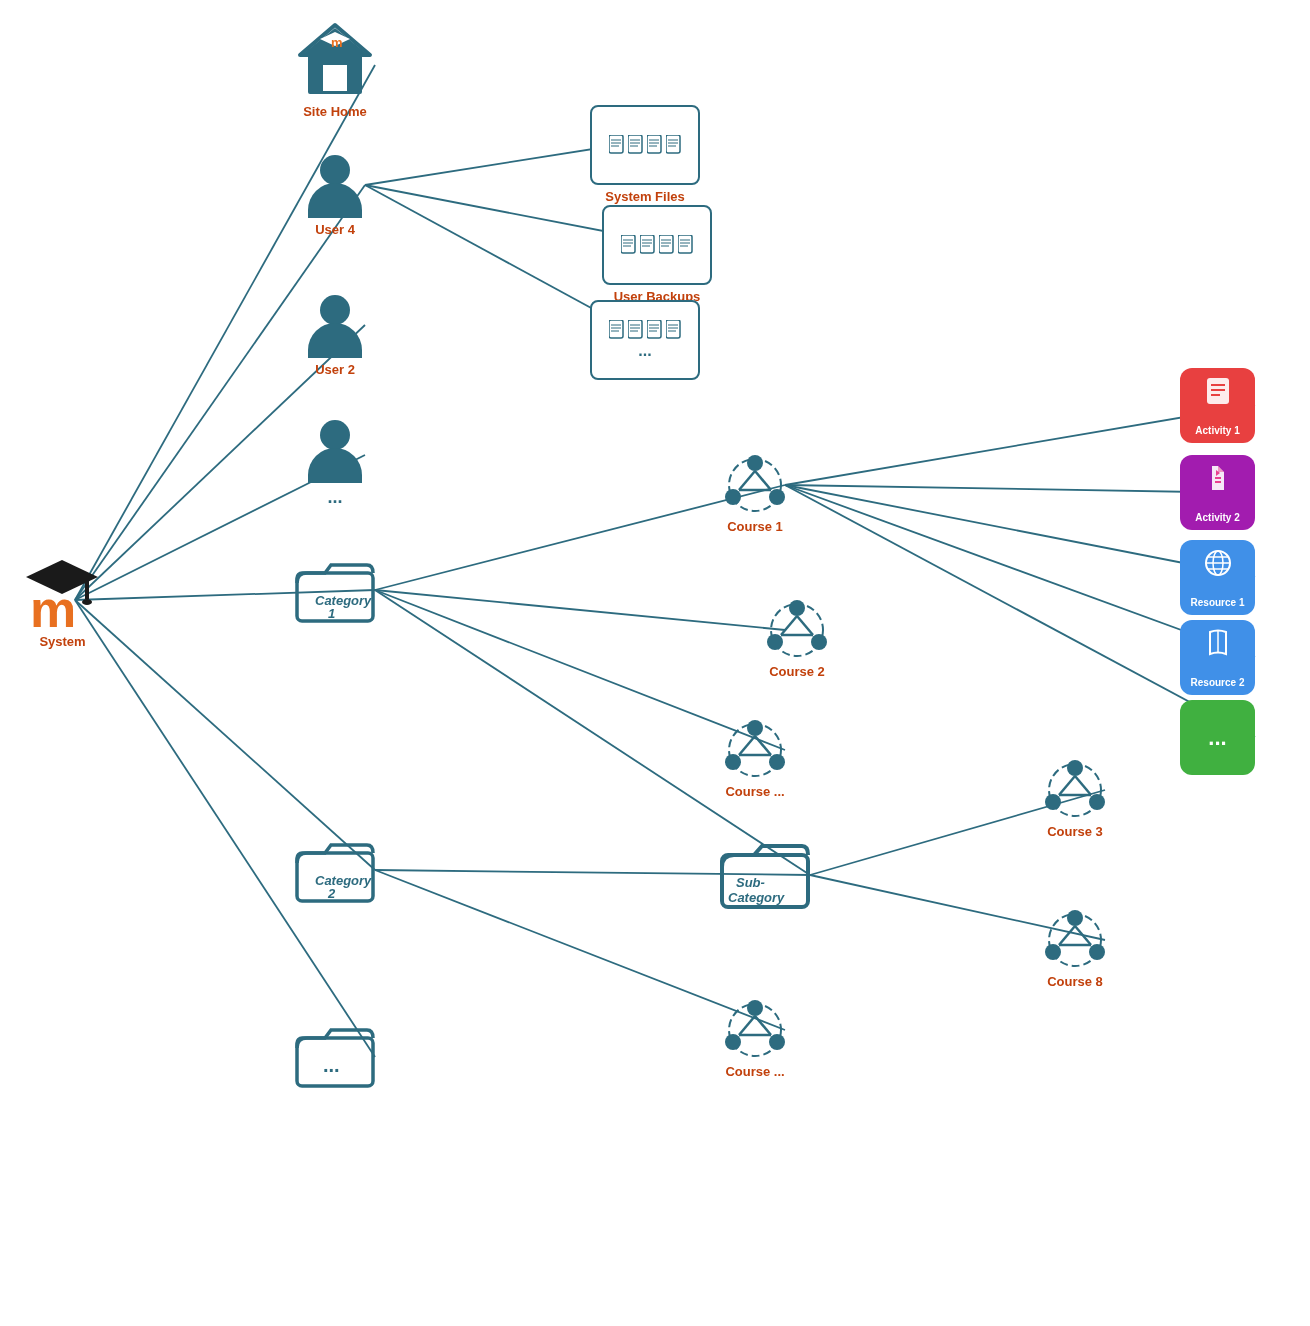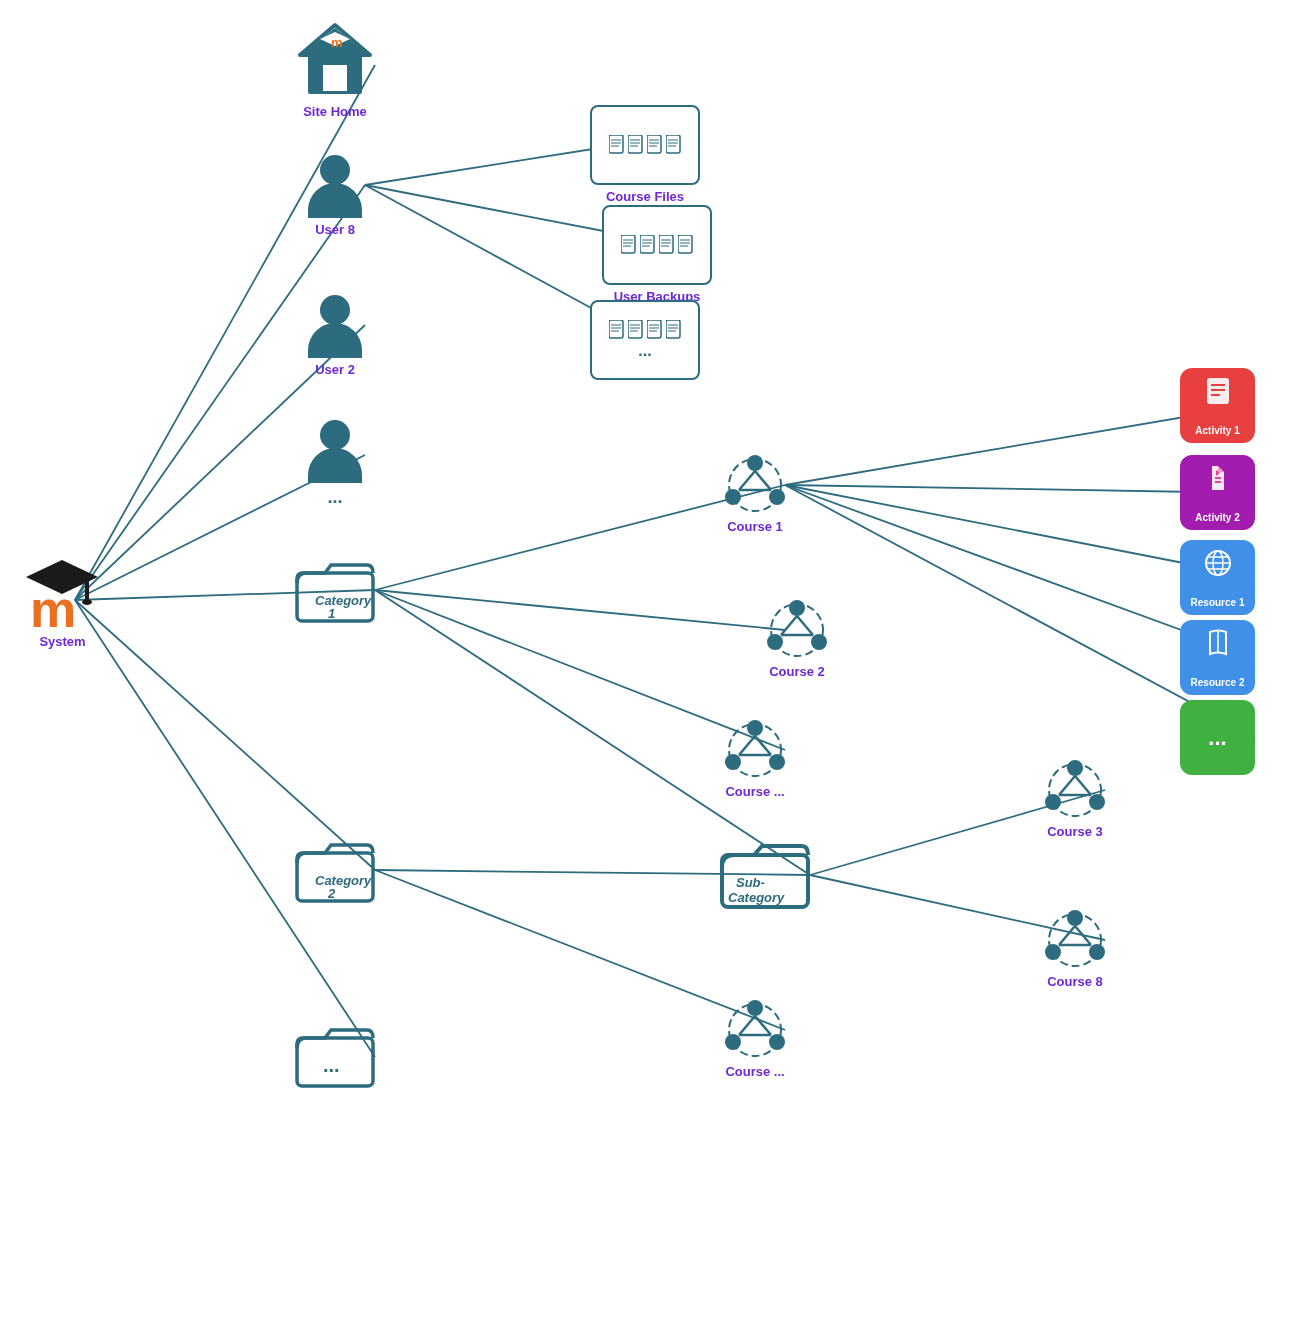--- a/index.html
+++ b/index.html
@@ -25,21 +25,21 @@
     }
     .node {
       position: absolute;
       display: flex;
       flex-direction: column;
       align-items: center;
       text-align: center;
     }
     .node-label {
       font-size: 13px;
-      color: #6d28d9;
+      color: #c2410c;
       font-weight: 600;
       margin-top: 4px;
       line-height: 1.2;
     }
     .user-body {
       display: flex;
       flex-direction: column;
       align-items: center;
     }
     .user-head {
@@ -160,21 +160,21 @@
       <text x="36" y="27" font-size="13" font-weight="bold" fill="#e87020" font-family="Arial">m</text>
     </svg>
     <span class="node-label">Site Home</span>
   </div>
 
   <div class="node" style="left:308px; top:155px;">
     <div class="user-body">
       <div class="user-head" style="background:#2d6b7f;"></div>
       <div class="user-torso" style="background:#2d6b7f;"></div>
     </div>
-    <span class="node-label">User 8</span>
+    <span class="node-label">User 4</span>
   </div>
 
   <div class="node" style="left:308px; top:295px;">
     <div class="user-body">
       <div class="user-head" style="background:#2d6b7f;"></div>
       <div class="user-torso" style="background:#2d6b7f;"></div>
     </div>
     <span class="node-label">User 2</span>
   </div>
 
@@ -234,21 +234,21 @@
             <line x1="2" y1="11" x2="10" y2="11" stroke="#2d6b7f" stroke-width="1"></line>
           </svg>
         <svg width="16" height="20">
             <rect x="0" y="0" width="14" height="18" rx="2" fill="none" stroke="#2d6b7f" stroke-width="1.5"></rect>
             <line x1="2" y1="5" x2="12" y2="5" stroke="#2d6b7f" stroke-width="1"></line>
             <line x1="2" y1="8" x2="12" y2="8" stroke="#2d6b7f" stroke-width="1"></line>
             <line x1="2" y1="11" x2="10" y2="11" stroke="#2d6b7f" stroke-width="1"></line>
           </svg>
       </div>
     </div>
-    <span class="node-label">Course Files</span>
+    <span class="node-label">System Files</span>
   </div>
 
   <div class="node" style="left:590px; top:205px;padding-left:12px;">
     <div class="files-box">
       <div class="files-icons">
         <svg width="16" height="20">
             <rect x="0" y="0" width="14" height="18" rx="2" fill="none" stroke="#2d6b7f" stroke-width="1.5"></rect>
             <line x1="2" y1="5" x2="12" y2="5" stroke="#2d6b7f" stroke-width="1"></line>
             <line x1="2" y1="8" x2="12" y2="8" stroke="#2d6b7f" stroke-width="1"></line>
             <line x1="2" y1="11" x2="10" y2="11" stroke="#2d6b7f" stroke-width="1"></line>

